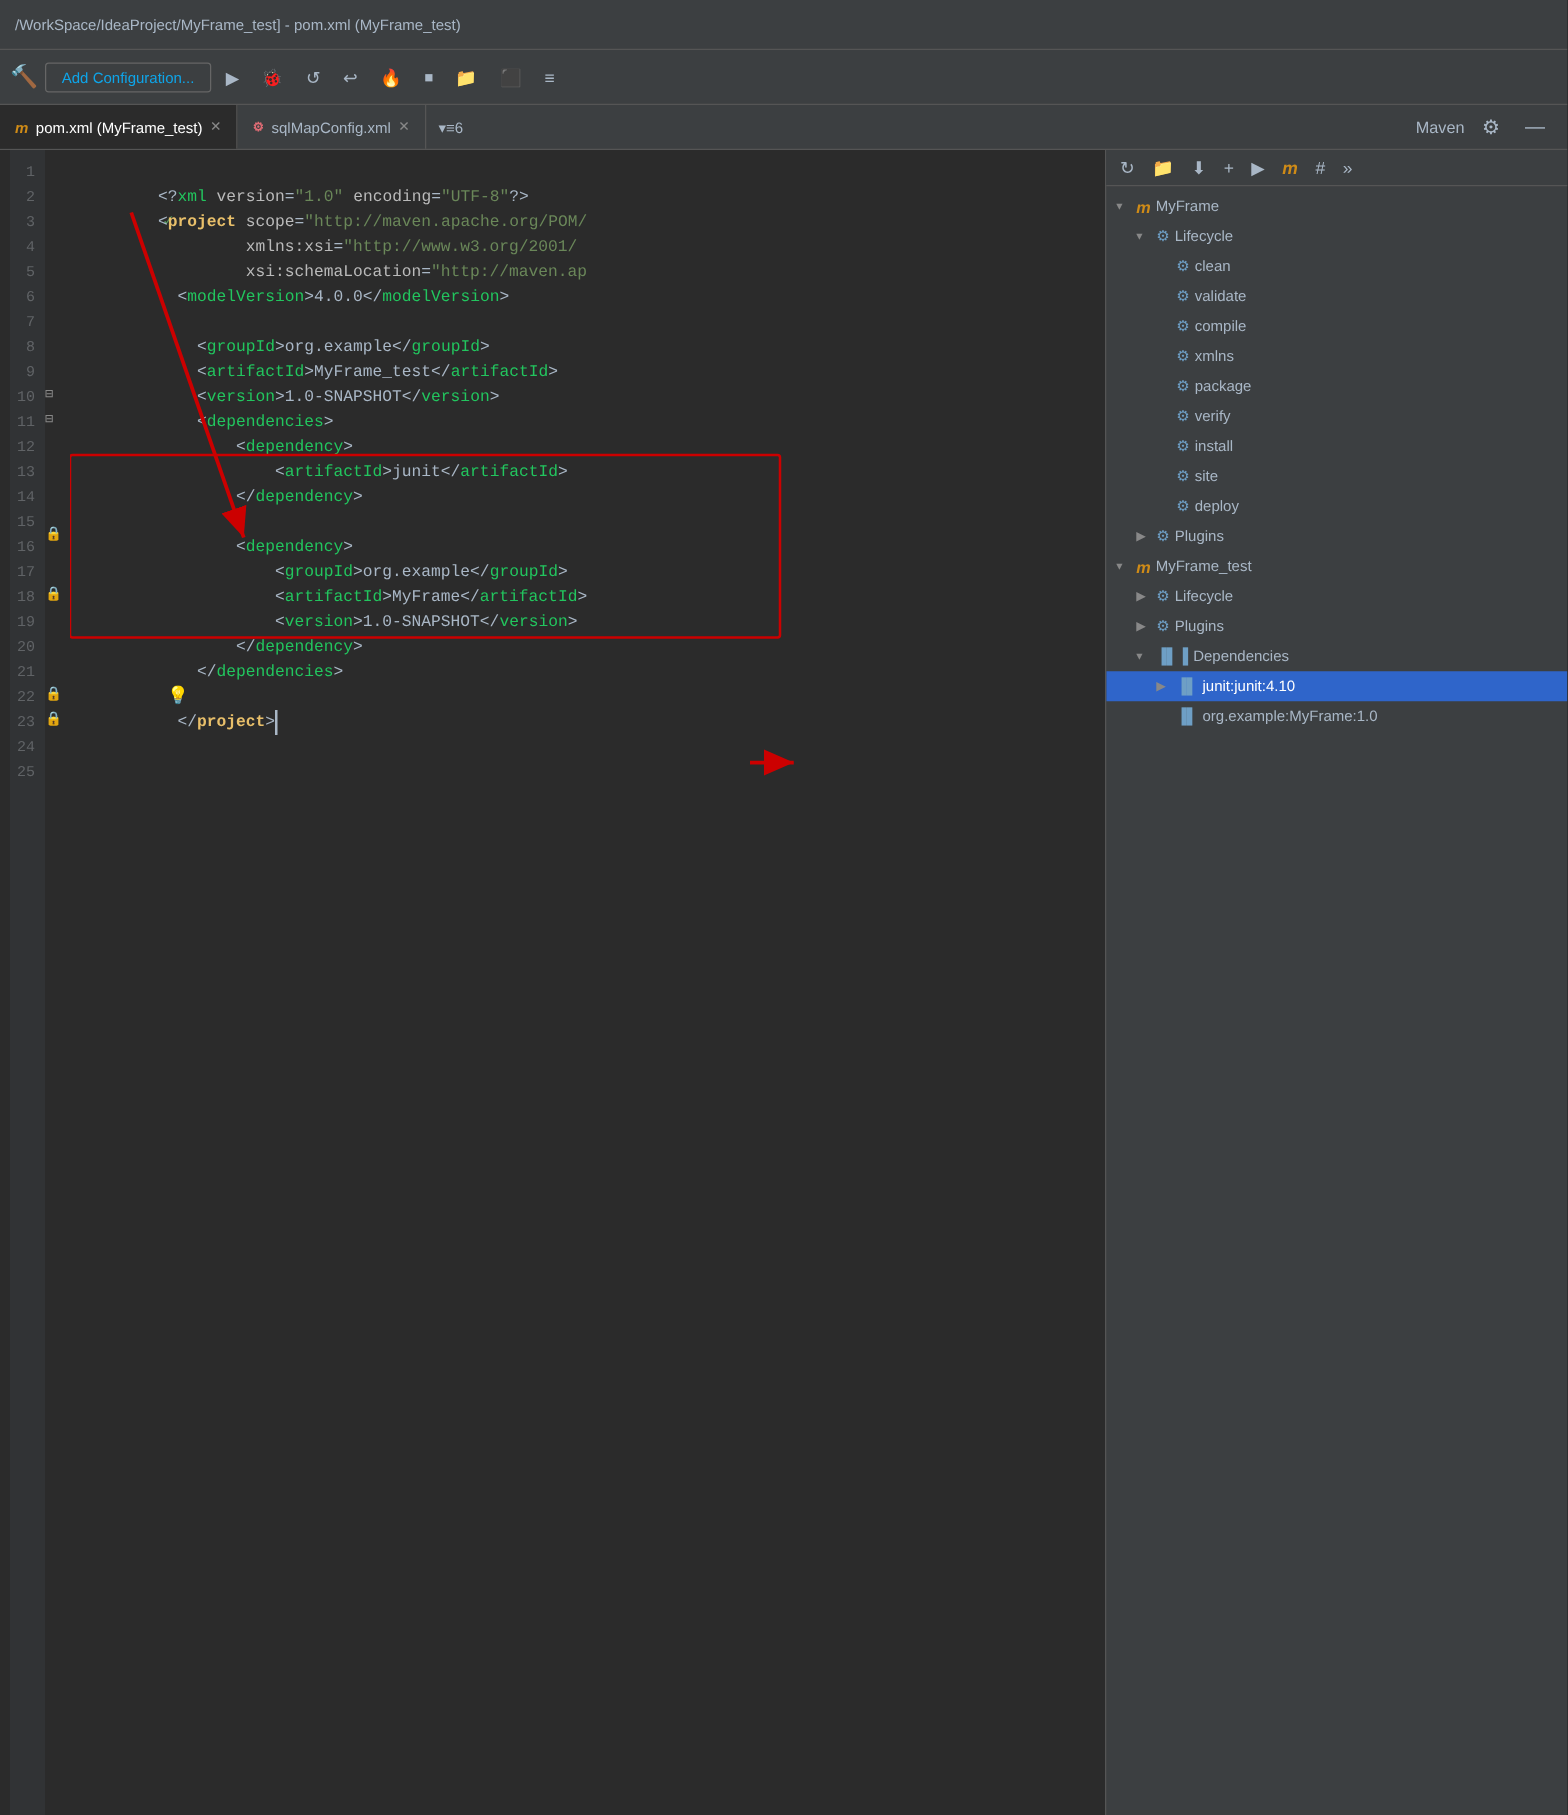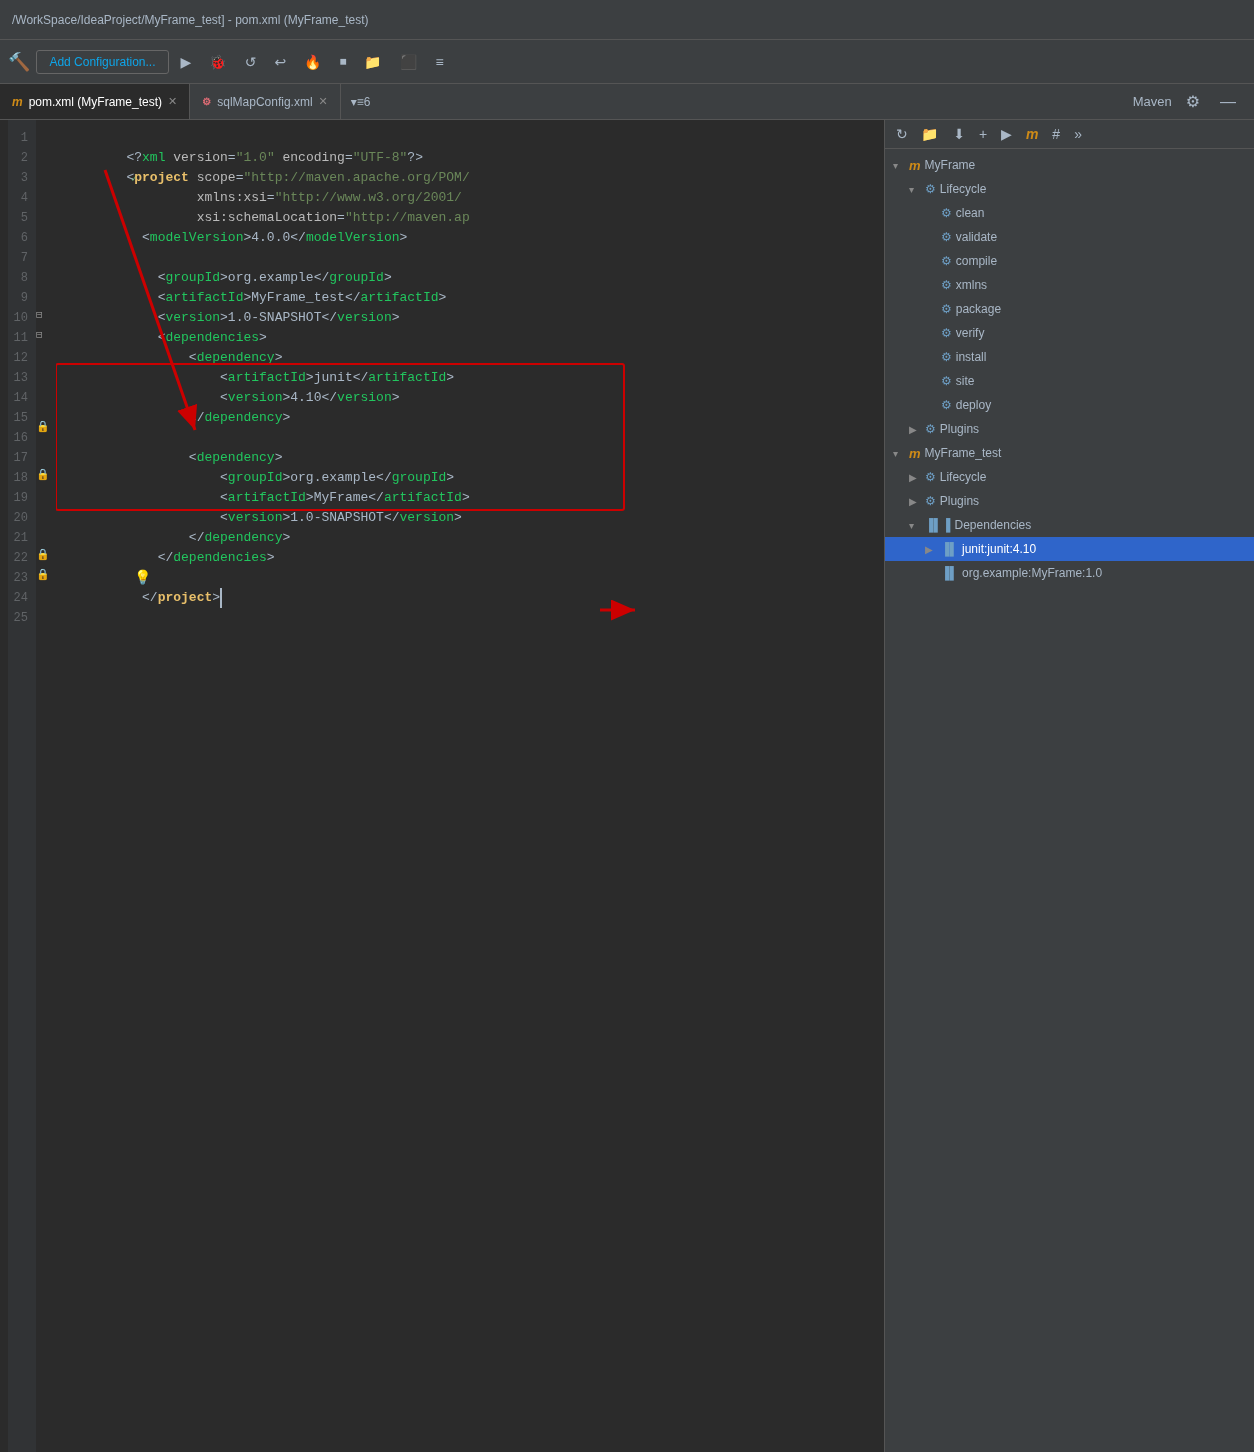--- a/index.html
+++ b/index.html
@@ -398,23 +398,20 @@
 
       <div class="code-line">
         &nbsp;&nbsp;&nbsp;&nbsp;&nbsp;&nbsp;&nbsp;&nbsp;<span class="xml-bracket">&lt;</span><span class="xml-tag">dependency</span><span class="xml-bracket">&gt;</span>
       </div>
 
 
       <div class="code-line">
         &nbsp;&nbsp;&nbsp;&nbsp;&nbsp;&nbsp;&nbsp;&nbsp;&nbsp;&nbsp;&nbsp;&nbsp;<span class="xml-bracket">&lt;</span><span class="xml-tag">artifactId</span><span class="xml-bracket">&gt;</span><span class="xml-text">junit</span><span class="xml-bracket">&lt;/</span><span class="xml-tag">artifactId</span><span class="xml-bracket">&gt;</span>
       </div>
 
-      <div class="code-line">
-        &nbsp;&nbsp;&nbsp;&nbsp;&nbsp;&nbsp;&nbsp;&nbsp;&nbsp;&nbsp;&nbsp;&nbsp;<span class="xml-bracket">&lt;</span><span class="xml-tag">version</span><span class="xml-bracket">&gt;</span><span class="xml-text">4.10</span><span class="xml-bracket">&lt;/</span><span class="xml-tag">version</span><span class="xml-bracket">&gt;</span>
-      </div>
 
 
       <div class="code-line">
         &nbsp;&nbsp;&nbsp;&nbsp;&nbsp;&nbsp;&nbsp;&nbsp;<span class="xml-bracket">&lt;/</span><span class="xml-tag">dependency</span><span class="xml-bracket">&gt;</span>
       </div>
 
       <div class="code-line">&nbsp;</div>
 
       <div class="code-line">
         &nbsp;&nbsp;&nbsp;&nbsp;&nbsp;&nbsp;&nbsp;&nbsp;<span class="xml-bracket">&lt;</span><span class="xml-tag">dependency</span><span class="xml-bracket">&gt;</span>

